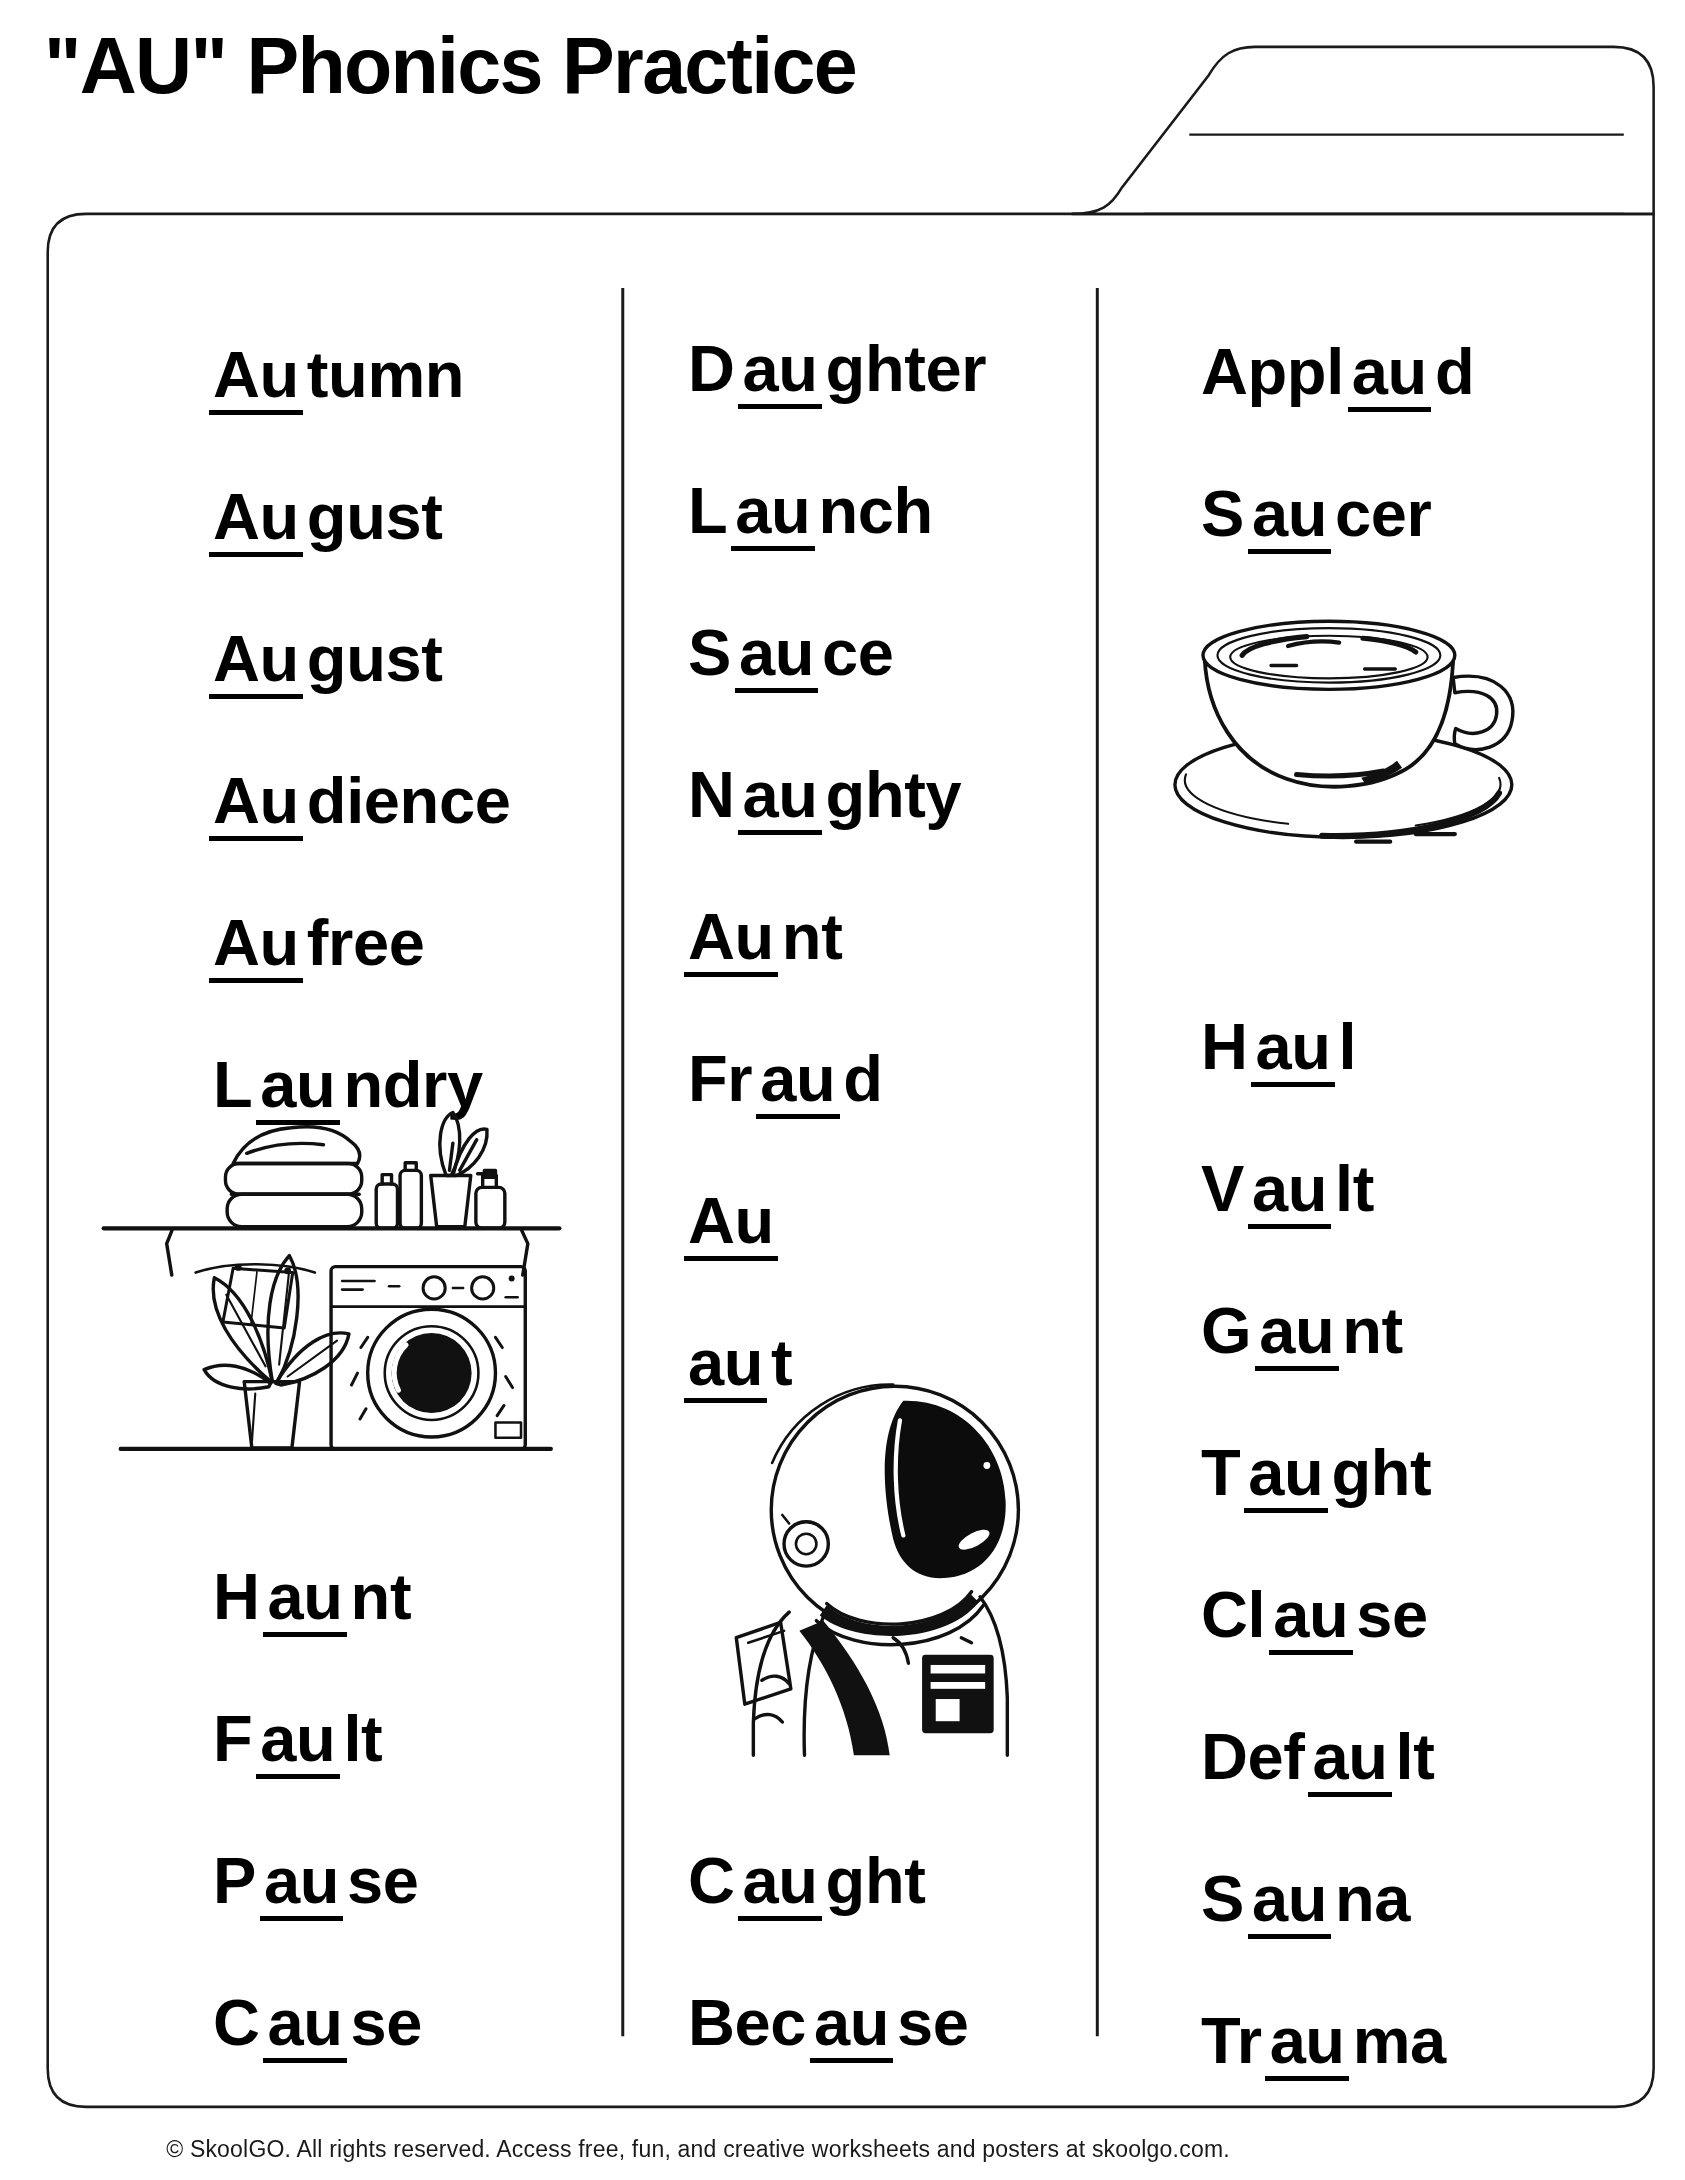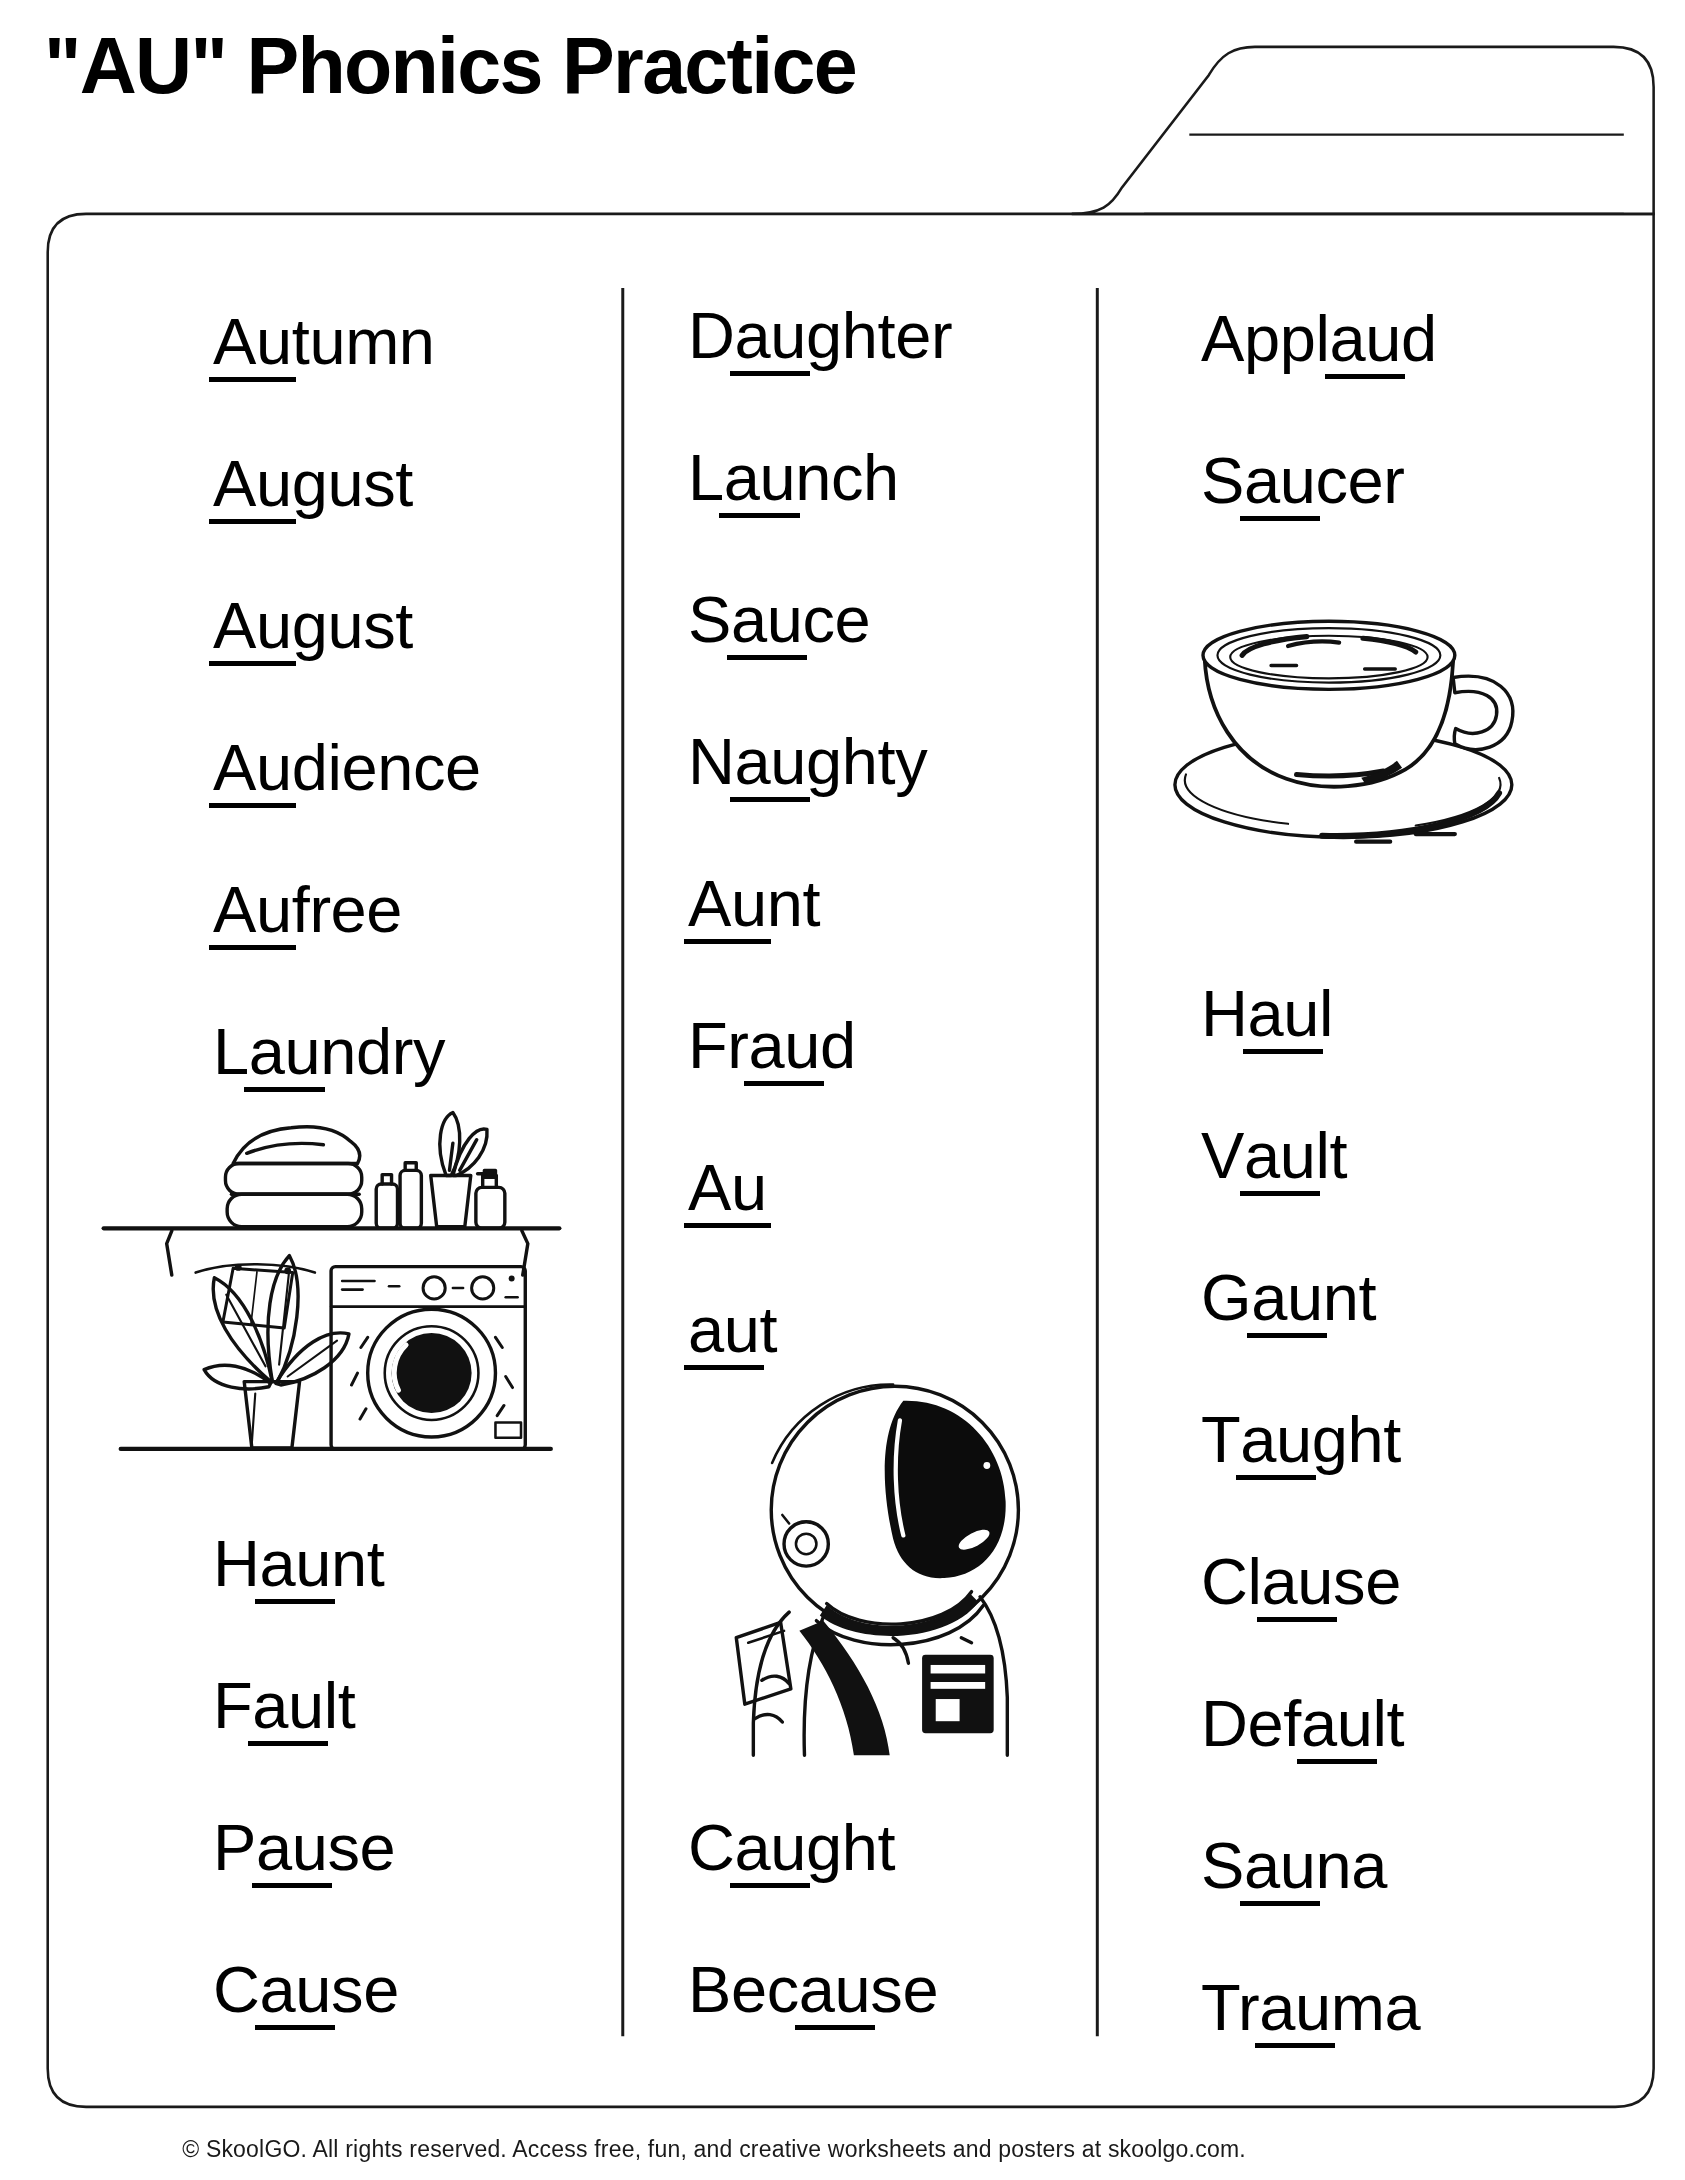--- a/index.html
+++ b/index.html
@@ -5,35 +5,35 @@
   html,body{margin:0;padding:0;background:#fff;}
   .page{position:relative;width:1686px;height:2181px;background:#fff;overflow:hidden;
         font-family:"Liberation Sans", sans-serif;color:#000;}
   .bg-svg{position:absolute;left:0;top:0;width:1686px;height:2181px;}
   .title{position:absolute;left:44px;top:20.4px;font-size:79px;font-weight:700;
          letter-spacing:-1.7px;white-space:nowrap;}
   .col{position:absolute;width:400px;}
   #col-0{left:213px;top:270px;}
   #col-1{left:688px;top:264px;}
   #col-2{left:1201px;top:267px;}
-  .word-row{display:flex;align-items:center;height:142px;font-size:65px;font-weight:400;
-            letter-spacing:-0.4px;white-space:pre;}
+  .word-row{display:flex;align-items:flex-end;height:142px;font-size:65px;font-weight:700;
+            letter-spacing:-0.4px;white-space:pre;gap:8px;}
   .word-row span{display:inline-block;}
   .au{position:relative;}
   .au::after{content:"";position:absolute;left:-4.3px;right:-4.3px;bottom:-3.4px;height:5.1px;background:#000;}
   .spacer{width:100%;}
   .spacer-laundry{height:370px;}
   .spacer-astronaut{height:376px;}
   .spacer-cup{height:391px;}
   .illus{position:absolute;}
   #laundry-illus{left:95px;top:1092px;}
   #astronaut-illus{left:680px;top:1382px;}
   #cup-illus{left:1160px;top:606px;}
   .footer{position:absolute;left:0;top:2136px;width:1396px;text-align:center;
-          font-size:23px;font-weight:400;color:#1a1a1a;letter-spacing:0.2px;padding-left:16px;}
+          font-size:23px;font-weight:400;color:#1a1a1a;letter-spacing:0.2px;}
 </style>
 </head>
 <body>
 
 <div class="page">
 
   <svg class="bg-svg" viewBox="0 0 1979 2560">
     <path d="M1941,251 L101,251 Q56,251 56,296 L56,2428 Q56,2473 101,2473 L1896,2473 Q1941,2473 1941,2428 Z" fill="none" stroke="#1a1a1a" stroke-width="3"></path>
     <path d="M1258,251 C1292,251 1304,242 1317,220 L1419,88 C1433,64 1448,55 1473,55 L1894,55 Q1941,55 1941,102 L1941,251 Z" fill="#ffffff" stroke="#1a1a1a" stroke-width="3"></path>
     <line x1="1396" y1="158" x2="1906" y2="158" stroke="#1a1a1a" stroke-width="2.5"></line>

